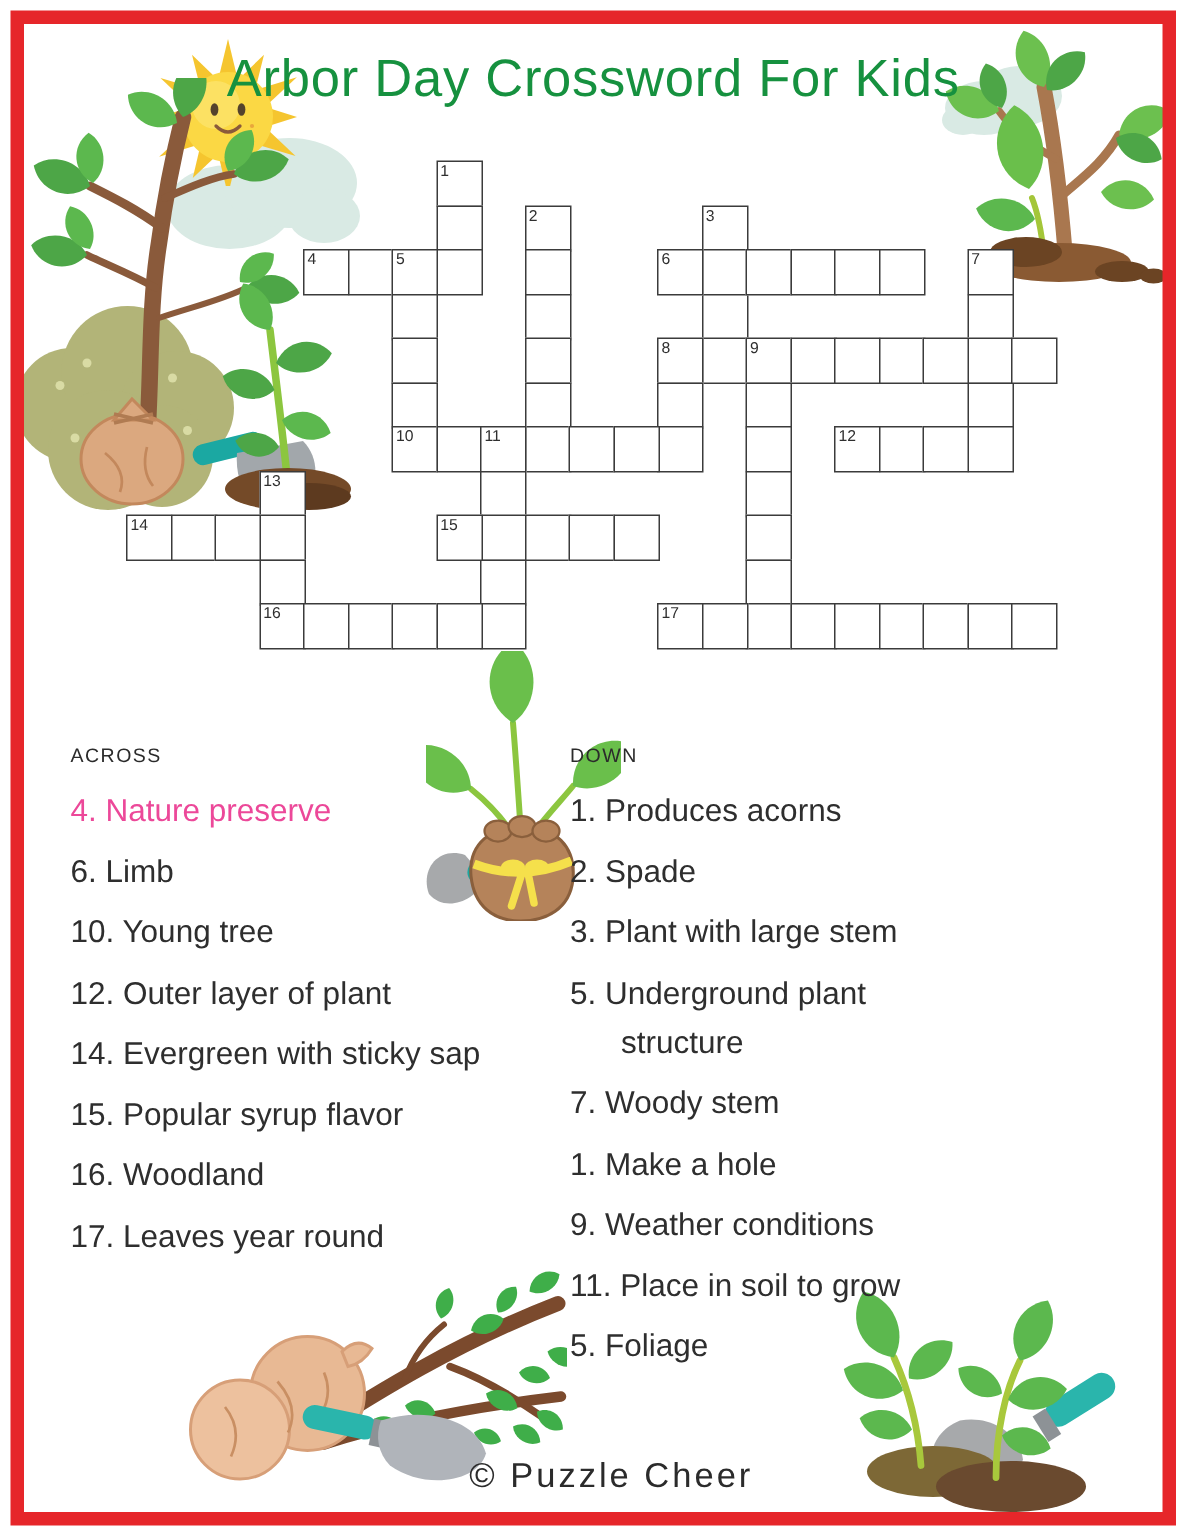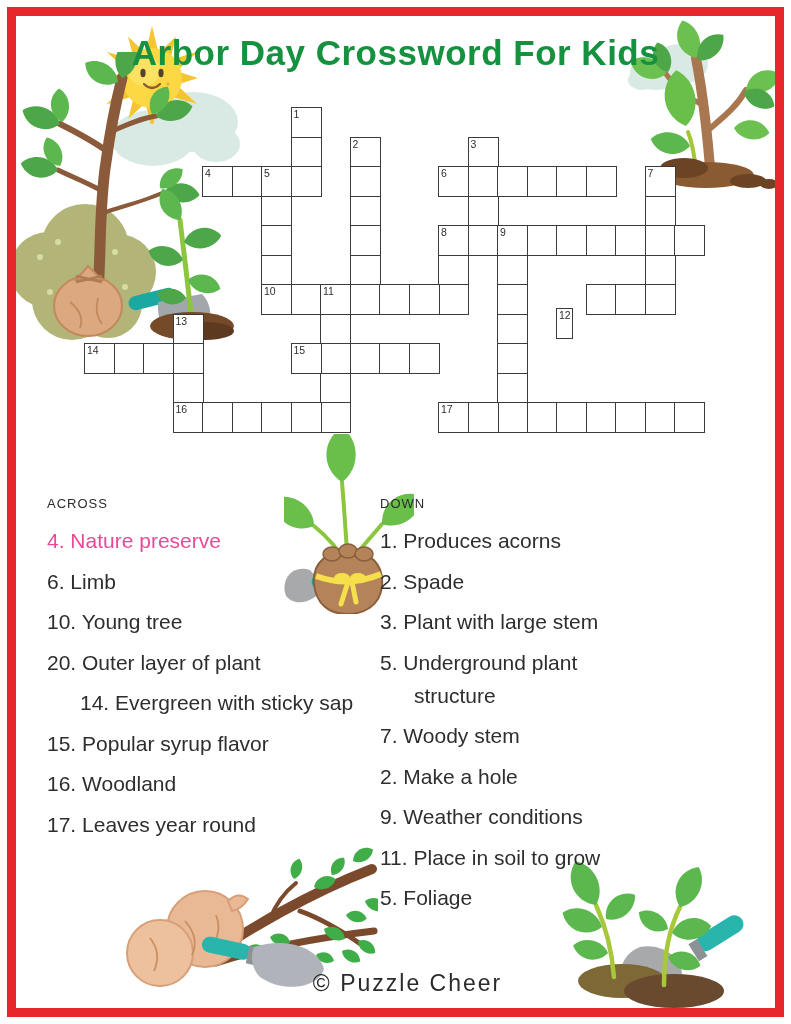--- a/index.html
+++ b/index.html
@@ -6,21 +6,21 @@
   body{
     position:relative;width:791px;height:1024px;overflow:hidden;
     background:#ffffff;font-family:"Liberation Sans",sans-serif;
   }
   .frame{position:absolute;inset:7px;border:9px solid #e6262a;z-index:50;pointer-events:none;}
   .art{position:absolute;z-index:3;}
   .cloud{position:absolute;z-index:1;}
   .sun{position:absolute;z-index:2;}
   .title{
     position:absolute;left:0;top:33px;width:791px;margin:0;text-align:center;
-    font-size:35px;font-weight:700;letter-spacing:.5px;color:#16913f;z-index:20;
+    font-size:35px;font-weight:400;letter-spacing:.5px;color:#16913f;z-index:20;
   }
   #grid{position:absolute;left:0;top:0;z-index:10;}
   .cell{
     position:absolute;box-sizing:border-box;background:#ffffff;
     border:1.5px solid #3b3b3b;
   }
   .cellnum{
     position:absolute;left:2px;top:0px;font-size:10.5px;color:#2f2f2f;
     line-height:12px;font-family:"Liberation Sans",sans-serif;
   }
@@ -326,21 +326,21 @@
     <div class="cell" style="left: 290.5px; top: 284px; width: 31px; height: 31px; border-color: rgb(59, 59, 59);"></div>
     <div class="cell" style="left: 320px; top: 284px; width: 31px; height: 31px; border-color: rgb(59, 59, 59);">
       <span class="cellnum">11</span>
     </div>
     <div class="cell" style="left: 379px; top: 284px; width: 31px; height: 31px; border-color: rgb(59, 59, 59);"></div>
     <div class="cell" style="left: 408.5px; top: 284px; width: 31px; height: 31px; border-color: rgb(59, 59, 59);"></div>
     <div class="cell" style="left: 320px; top: 313.5px; width: 31px; height: 31px; border-color: rgb(59, 59, 59);"></div>
     <div class="cell" style="left: 320px; top: 343px; width: 31px; height: 31px; border-color: rgb(59, 59, 59);"></div>
     <div class="cell" style="left: 320px; top: 372.5px; width: 31px; height: 31px; border-color: rgb(59, 59, 59);"></div>
     <div class="cell" style="left: 320px; top: 402px; width: 31px; height: 31px; border-color: rgb(59, 59, 59);"></div>
-    <div class="cell" style="left: 556px; top: 284px; width: 17px; height: 31px; border-color: rgb(59, 59, 59); margin-top: 24px;">
+    <div class="cell" style="left: 556px; top: 284px; width: 31px; height: 31px; border-color: rgb(59, 59, 59);">
       <span class="cellnum">12</span>
     </div>
     <div class="cell" style="left: 585.5px; top: 284px; width: 31px; height: 31px; border-color: rgb(59, 59, 59);"></div>
     <div class="cell" style="left: 615px; top: 284px; width: 31px; height: 31px; border-color: rgb(59, 59, 59);"></div>
     <div class="cell" style="left: 172.5px; top: 313.5px; width: 31px; height: 31px; border-color: rgb(59, 59, 59);">
       <span class="cellnum">13</span>
     </div>
     <div class="cell" style="left: 172.5px; top: 343px; width: 31px; height: 31px; border-color: rgb(59, 59, 59);"></div>
     <div class="cell" style="left: 172.5px; top: 372.5px; width: 31px; height: 31px; border-color: rgb(59, 59, 59);"></div>
     <div class="cell" style="left: 172.5px; top: 402px; width: 31px; height: 31px; border-color: rgb(59, 59, 59);">
@@ -372,37 +372,37 @@
     <div class="cell" style="left: 644.5px; top: 402px; width: 31px; height: 31px; border-color: rgb(59, 59, 59);"></div>
     <div class="cell" style="left: 674px; top: 402px; width: 31px; height: 31px; border-color: rgb(59, 59, 59);"></div>
   </div>
 
 <section class="clues" id="across-sec">
   <h2>ACROSS</h2>
   <ul id="across-list">
       <li style="color: #ec4899;">4. Nature preserve</li>
       <li style="color: rgb(46, 46, 46);">6. Limb</li>
       <li style="color: rgb(46, 46, 46);">10. Young tree</li>
-      <li style="color: rgb(46, 46, 46);">20. Outer layer of plant</li>
-      <li style="color: rgb(46, 46, 46); margin-left: 33px;">14. Evergreen with sticky sap</li>
+      <li style="color: rgb(46, 46, 46);">12. Outer layer of plant</li>
+      <li style="color: rgb(46, 46, 46);">14. Evergreen with sticky sap</li>
       <li style="color: rgb(46, 46, 46);">15. Popular syrup flavor</li>
       <li style="color: rgb(46, 46, 46);">16. Woodland</li>
       <li style="color: rgb(46, 46, 46);">17. Leaves year round</li>
     </ul>
 </section>
 
 <section class="clues" id="down-sec">
   <h2>DOWN</h2>
   <ul id="down-list">
       <li style="color: rgb(46, 46, 46);">1. Produces acorns</li>
       <li style="color: rgb(46, 46, 46);">2. Spade</li>
       <li style="color: rgb(46, 46, 46);">3. Plant with large stem</li>
       <li style="color: rgb(46, 46, 46);">5. Underground plant structure</li>
       <li style="color: rgb(46, 46, 46);">7. Woody stem</li>
-      <li style="color: rgb(46, 46, 46);">2. Make a hole</li>
+      <li style="color: rgb(46, 46, 46);">1. Make a hole</li>
       <li style="color: rgb(46, 46, 46);">9. Weather conditions</li>
       <li style="color: rgb(46, 46, 46);">11. Place in soil to grow</li>
       <li style="color: rgb(46, 46, 46);">5. Foliage</li>
     </ul>
 </section>
 
 <div class="footer">© Puzzle Cheer</div>
 
 <div class="frame" style="border-color: rgb(230, 38, 42);"></div>
 

